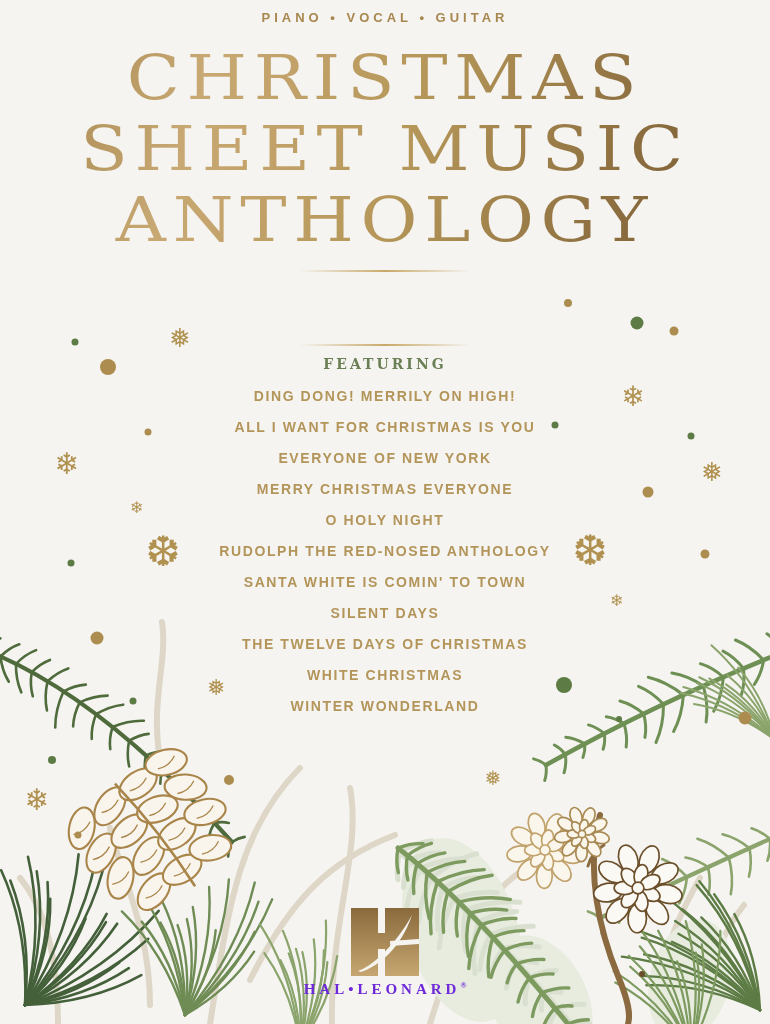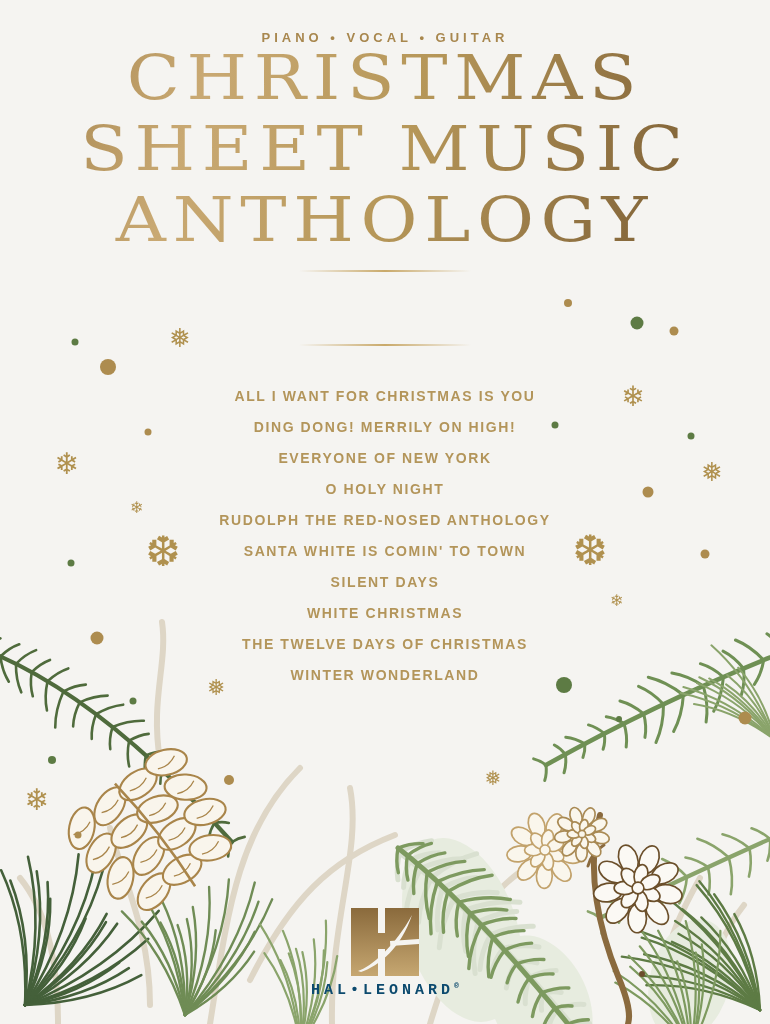--- a/index.html
+++ b/index.html
@@ -16,21 +16,21 @@
   .snowflake{
     position:absolute;transform:translate(-50%,-50%);
     font-family:"DejaVu Sans",sans-serif;color:#b0914f;line-height:1;
   }
   .dot{position:absolute;border-radius:50%;transform:translate(-50%,-50%);}
   .dot.gold{background:#ad8c4f;}
   .dot.green{background:#5d7b44;}
   .dot.brown{background:#6b4d2c;}
 
   .series{
-    position:absolute;top:30px;width:100%;
+    position:absolute;top:10px;width:100%;
     font-size:13px;font-weight:bold;letter-spacing:4px;color:#a8874e;
   }
   .title{
     position:absolute;top:42px;width:100%;
     font-family:"DejaVu Serif",serif;font-size:62px;line-height:71px;
     letter-spacing:6px;color:#9c7c45;
     transform:scaleX(1.12);transform-origin:50% 0;
   }
   @supports ((-webkit-background-clip:text) or (background-clip:text)){
     .title{
@@ -58,22 +58,22 @@
   .songs{
     position:absolute;top:381px;width:100%;margin:0;padding:0;list-style:none;
     font-size:14px;font-weight:bold;letter-spacing:1.6px;color:#b3955a;
   }
   .songs li{height:31px;line-height:31px;}
 
   .publisher{position:absolute;top:908px;width:100%;}
   .publisher-mark{display:block;margin:0 auto;}
   .publisher-name{
     display:block;margin-top:5px;
-    font-family:Liberation Mono, monospace;font-weight:bold;
-    font-size:15px;letter-spacing:4px;color:#0c4a6e;
+    font-family:Liberation Serif, serif;font-weight:bold;
+    font-size:15px;letter-spacing:4px;color:#6d28d9;
   }
   .publisher-name sup{font-size:8px;vertical-align:6px;letter-spacing:0;}
 </style>
 </head>
 <body>
 
 <div class="cover">
 
   <svg class="decor-svg" width="770" height="1024" viewBox="0 0 770 1024" aria-hidden="true">
       <path d="M210,1024 C228,910 238,830 300,768" stroke="#ded6c6" stroke-width="6" fill="none" stroke-linecap="round"></path>
@@ -449,31 +449,33 @@
       <div>CHRISTMAS</div>
       <div>SHEET MUSIC</div>
       <div>ANTHOLOGY</div>
     </div>
 
     <div class="divider d1"></div>
     <div class="subtitle">
     </div>
     <div class="divider d2"></div>
 
+    <div class="featuring">FEATURING</div>
 
     <ul class="songs">
+      <li>DING DONG! MERRILY ON HIGH!</li>
       <li>ALL I WANT FOR CHRISTMAS IS YOU</li>
-      <li>DING DONG! MERRILY ON HIGH!</li>
       <li>EVERYONE OF NEW YORK</li>
+      <li>MERRY CHRISTMAS EVERYONE</li>
       <li>O HOLY NIGHT</li>
       <li>RUDOLPH THE RED-NOSED ANTHOLOGY</li>
       <li>SANTA WHITE IS COMIN' TO TOWN</li>
       <li>SILENT DAYS</li>
+      <li>THE TWELVE DAYS OF CHRISTMAS</li>
       <li>WHITE CHRISTMAS</li>
-      <li>THE TWELVE DAYS OF CHRISTMAS</li>
       <li>WINTER WONDERLAND</li>
     </ul>
 
     <div class="publisher">
       <svg class="publisher-mark" width="68" height="68" viewBox="0 0 68 68" aria-hidden="true">
         <defs>
           <linearGradient id="lg" x1="0" y1="0" x2="0" y2="1">
             <stop offset="0" stop-color="#8a6a3c"></stop>
             <stop offset="1" stop-color="#c6a771"></stop>
           </linearGradient>

